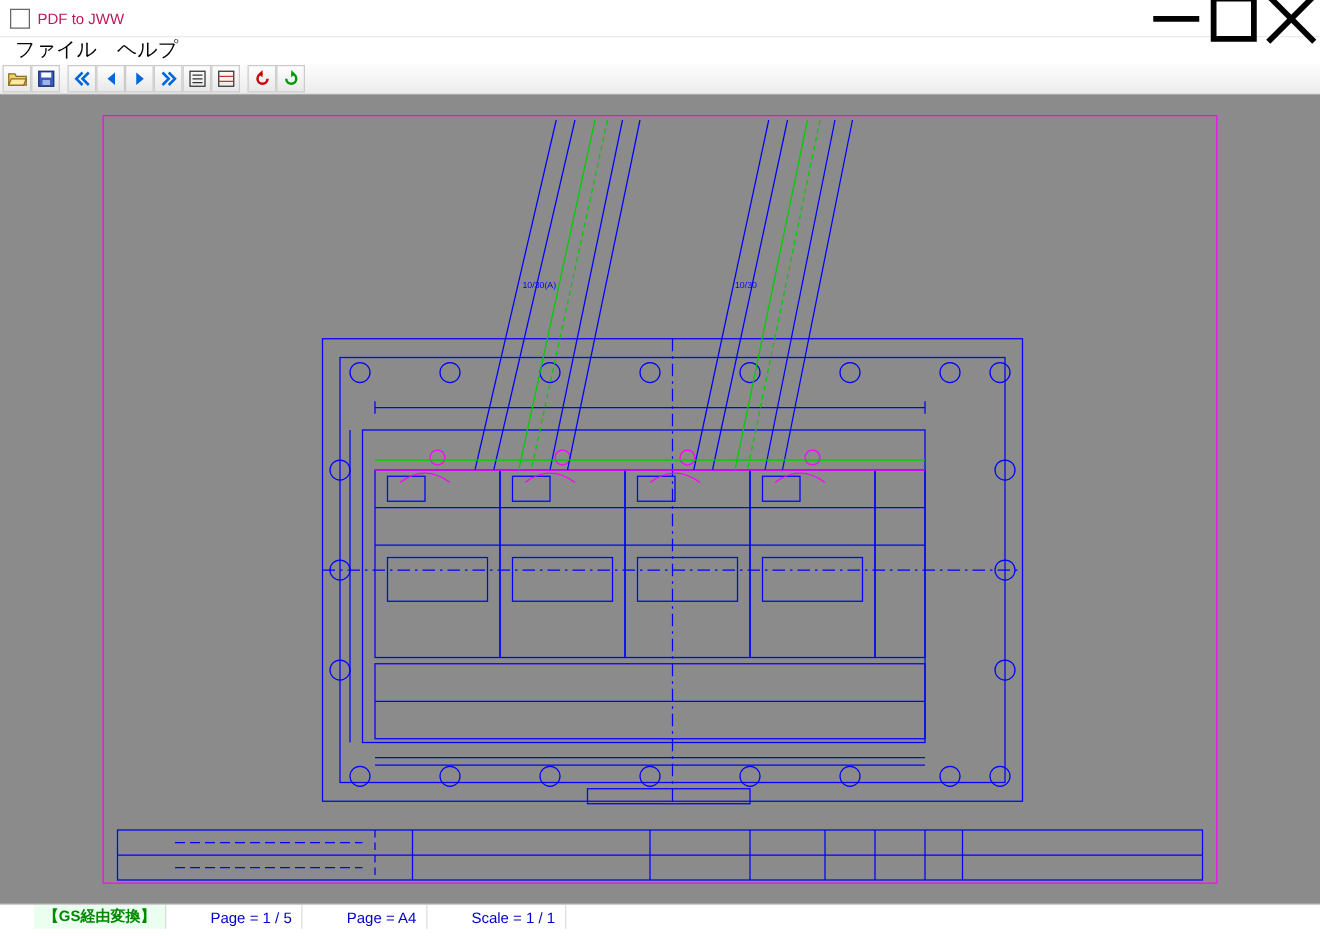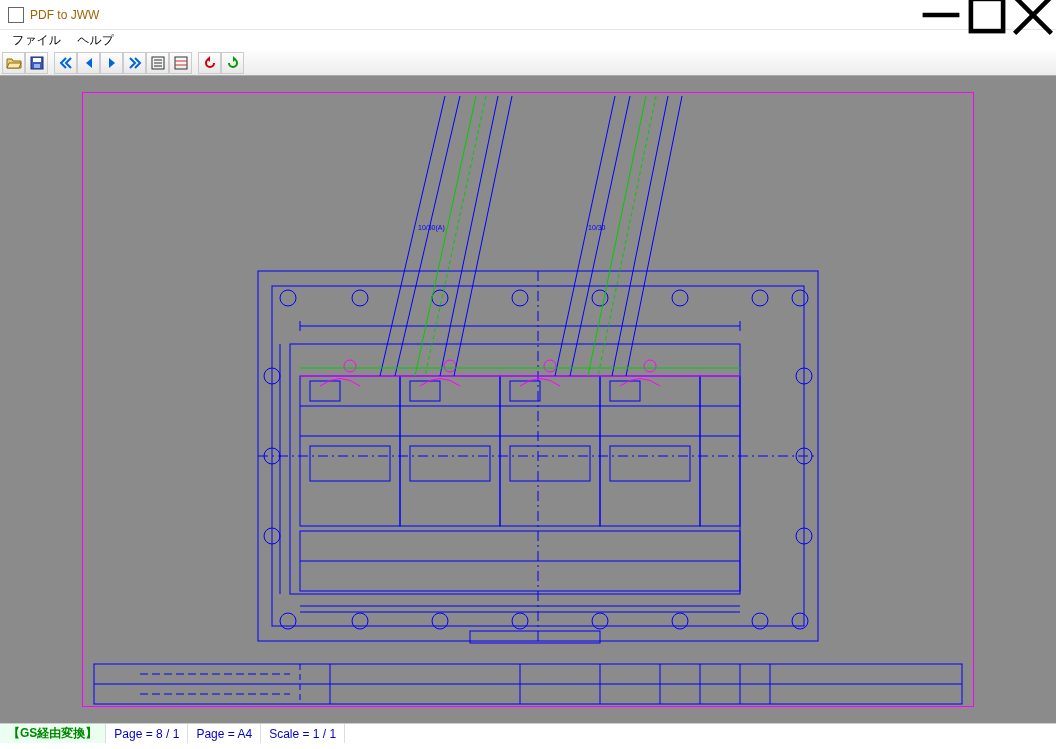--- a/index.html
+++ b/index.html
@@ -1,35 +1,35 @@
 <!DOCTYPE html>
 <html><head>
 <meta charset="utf-8">
 <style>
 * { box-sizing: border-box; margin: 0; padding: 0; }
 body { font-family: "MS UI Gothic", sans-serif; font-size: 12px; background: #fff; width: 1056px; height: 749px; overflow: hidden; }
 
 .titlebar { height: 30px; background: #fff; display: flex; align-items: center; padding: 0 0 0 8px; border-bottom: 1px solid #e5e5e5; }
 .titlebar-icon { width: 16px; height: 16px; border: 1px solid #666; margin-right: 6px; background: #fff; }
-.titlebar-text { flex: 1; font-size: 12px; color: #a16207; }
+.titlebar-text { flex: 1; font-size: 12px; color: #be185d; }
 .win-ctrl { width: 46px; height: 30px; display: flex; align-items: center; justify-content: center; color: #000; }
 
 .menubar { height: 20px; background: #fff; display: flex; align-items: center; padding: 0 4px; }
-.menu-item { padding: 2px 8px; font-size: 12px; }
+.menu-item { padding: 2px 8px; font-size: 16px; }
 
 .toolbar { height: 26px; background: linear-gradient(#fdfdfd, #ececec); border-top: 1px solid #fff; border-bottom: 1px solid #aaa; display: flex; align-items: center; padding: 0 2px; gap: 0; }
 .tbtn { width: 23px; height: 22px; border: 1px solid #ccc; background: linear-gradient(#fefefe,#e8e8e8); display: flex; align-items: center; justify-content: center; margin-right: 0; }
 .tbtn svg { width: 16px; height: 16px; }
 .tsep { width: 6px; }
 
 .canvas-area { width: 1056px; height: 647px; background: #8b8b8b; position: relative; overflow: hidden; }
 .paper-border { position: absolute; left: 82px; top: 16px; width: 892px; height: 615px; border: 1px solid #ff00ff; }
 
 .statusbar { height: 20px; background: #fff; display: flex; align-items: center; border-top: 1px solid #ccc; font-size: 12px; }
-.status-seg { padding: 0 8px; height: 100%; display: flex; align-items: center; border-right: 1px solid #ddd; }
+.status-seg { padding: 0 8px; height: 100%; display: flex; align-items: center; border-right: 1px solid #ddd; margin-left: 27px; }
 .status-seg.green { color: #008800; background: #eafff0; font-weight: bold; }
 .status-seg.blue { color: #0000cc; }
 </style>
 </head>
 <body>
 
 <div class="titlebar">
   <div class="titlebar-icon"></div>
   <div class="titlebar-text">PDF to JWW</div>
   <div class="win-ctrl">
@@ -235,16 +235,16 @@
       <line x1="300" y1="292" x2="740" y2="292" stroke="#00cc00"></line>
     </g>
 
     <text x="418" y="154" font-size="7" fill="#0000ff">10/30(A)</text>
     <text x="588" y="154" font-size="7" fill="#0000ff">10/30</text>
   </svg>
 </div>
 
 <div class="statusbar">
   <div class="status-seg green">【GS経由変換】</div>
-  <div class="status-seg blue">Page = 8 / 1</div>
+  <div class="status-seg blue">Page = 1 / 5</div>
   <div class="status-seg blue">Page = A4</div>
   <div class="status-seg blue">Scale = 1 / 1</div>
 </div>
 
 </body></html>

